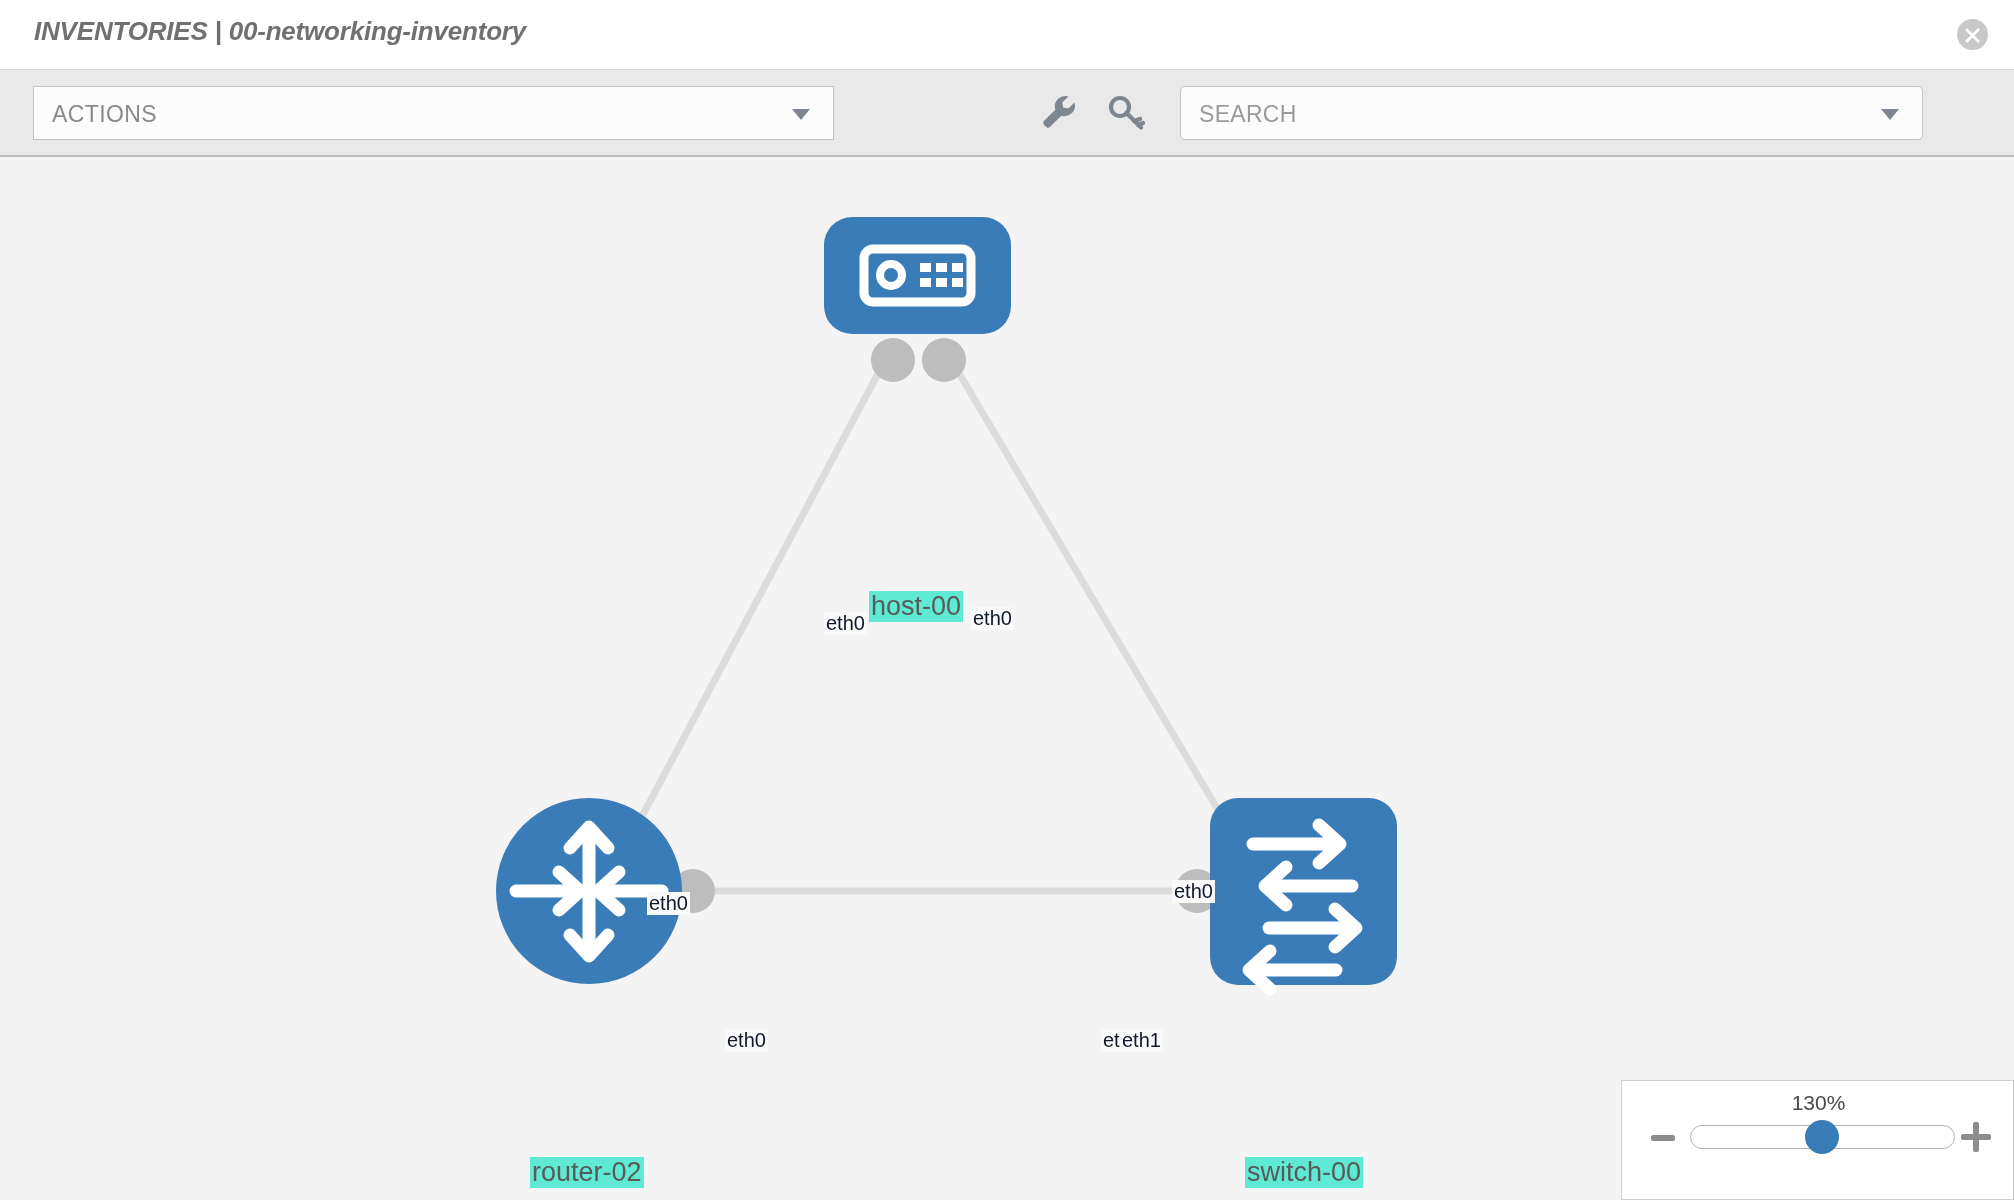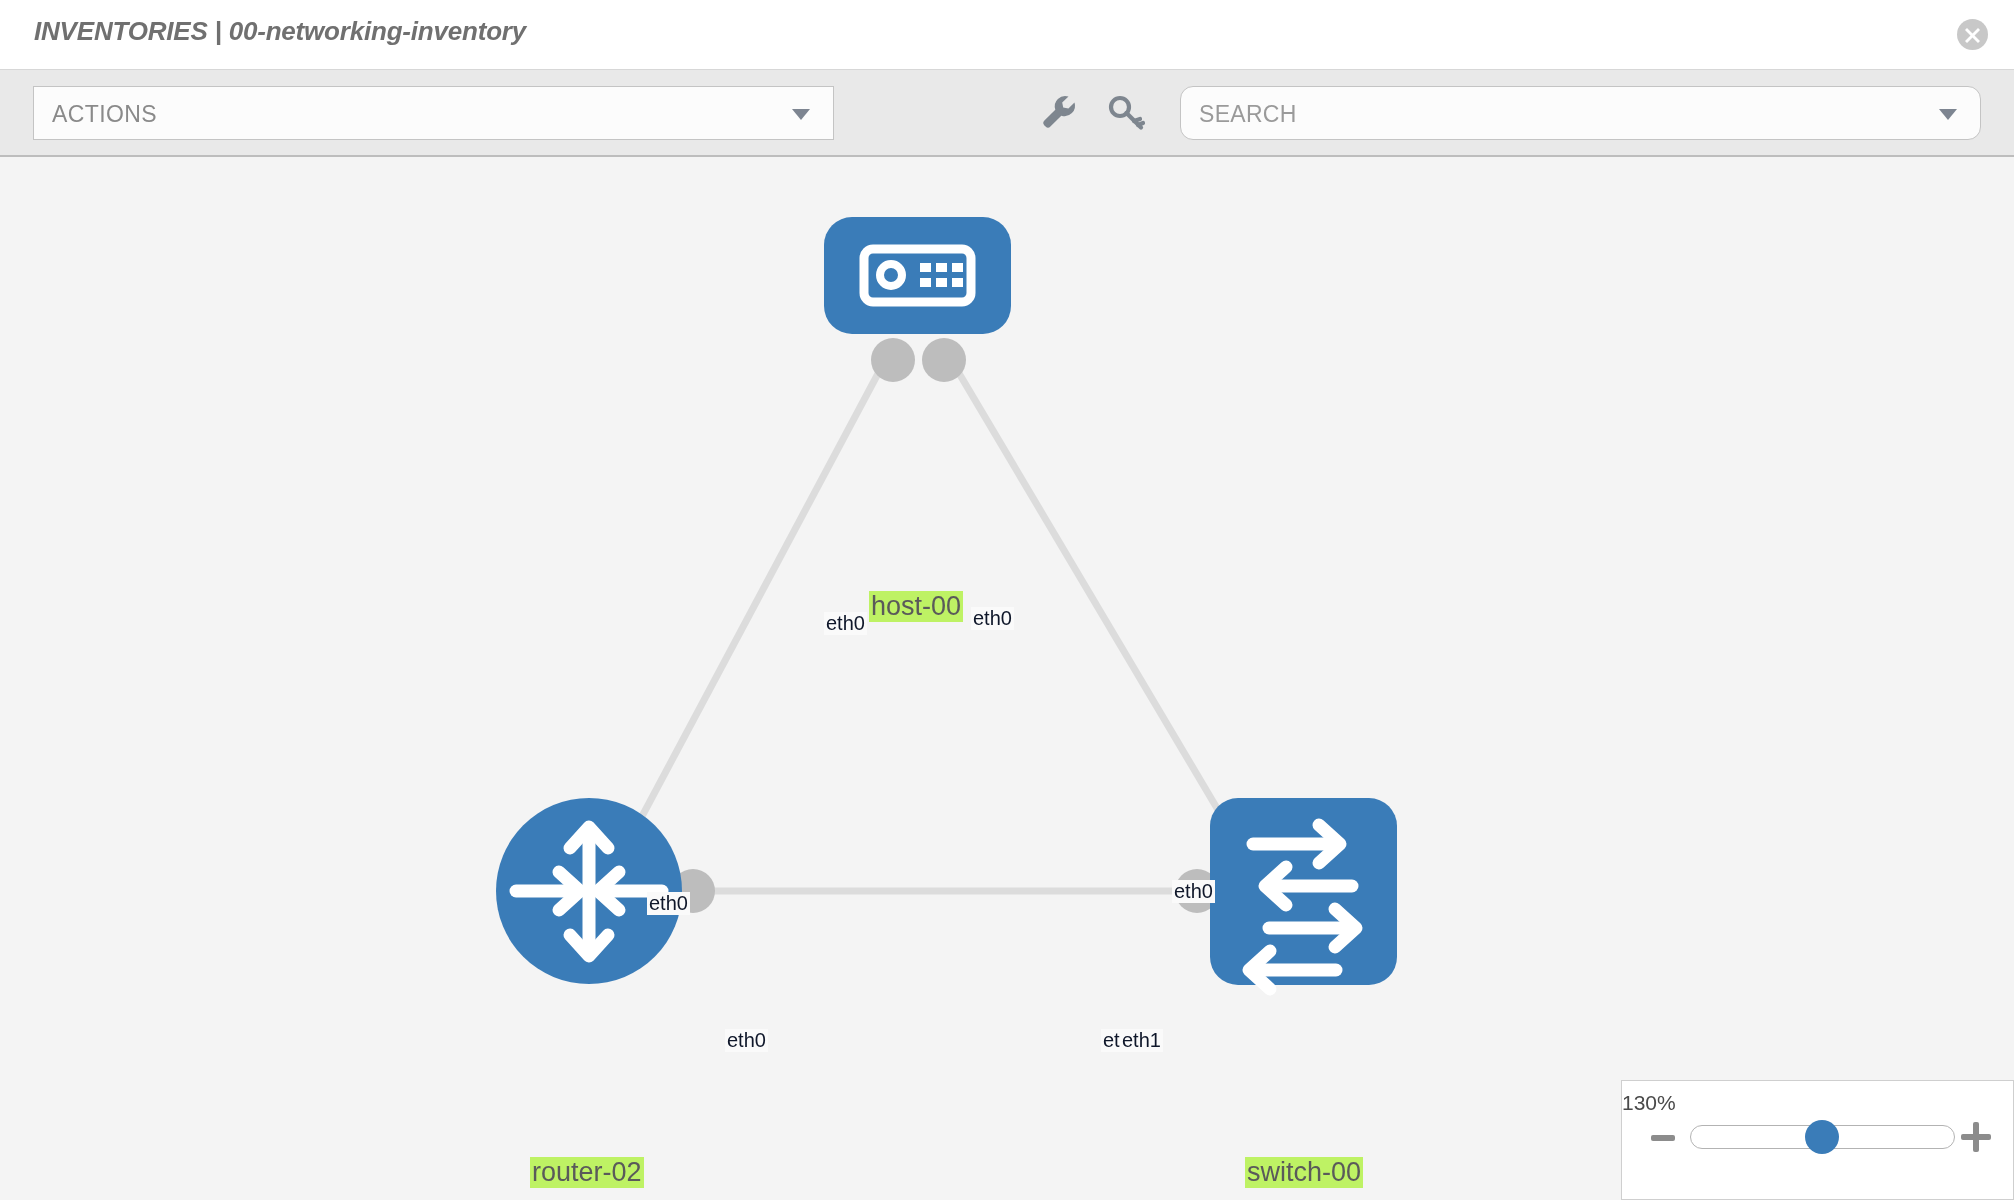--- a/index.html
+++ b/index.html
@@ -66,24 +66,24 @@
   .tool-icon {
     position: absolute; top: 18px;
     width: 48px; height: 48px;
     cursor: pointer;
   }
   #wrench-icon { left: 1035px; }
   #key-icon    { left: 1103px; }
 
   #search-box {
     position: absolute; left: 1180px; top: 16px;
-    width: 801px; height: 54px;
+    width: 743px; height: 54px;
     background: #fcfcfc;
     border: 1px solid #c4c4c4;
-    border-radius: 13px;
+    border-radius: 5px;
     cursor: text;
     text-align: center;
   }
   #search-placeholder {
     position: absolute; left: 18px; top: 14px;
     font-size: 23px; color: #9a9a9a;
     letter-spacing: 0.3px;
   }
   #search-caret { right: 23px; top: 22px; }
 
@@ -93,21 +93,21 @@
     width: 2014px; height: 1043px;
     background: #f4f4f4;
     overflow: hidden;
   }
   #topo-svg { position: absolute; left: 0; top: 0; }
 
   .node-label {
     position: absolute;
     font-size: 27px;
     color: #5a5a5a;
-    background: #bef264;
+    background: #5eead4;
     white-space: nowrap;
     padding: 0 2px;
   }
   .iface-label {
     position: absolute;
     font-size: 20px;
     color: #0f172a;
     background: #fafafa;
     white-space: nowrap;
     padding: 0 2px;
@@ -115,21 +115,21 @@
 
   
   #zoom-panel {
     position: absolute; left: 1621px; top: 1080px;
     width: 393px; height: 120px;
     background: #ffffff;
     border: 1px solid #cfcfcf;
   }
   #zoom-value {
     position: absolute; top: 10px; left: 0; width: 393px;
-    text-align: left;
+    text-align: center;
     font-size: 21px; color: #4a4a4a;
   }
   #zoom-minus {
     position: absolute; left: 29px; top: 54px;
     width: 24px; height: 6px; border-radius: 2px;
     background: #8c8c8c; cursor: pointer;
   }
   #zoom-plus {
     position: absolute; right: 22px; top: 41px;
     width: 30px; height: 30px; cursor: pointer;

